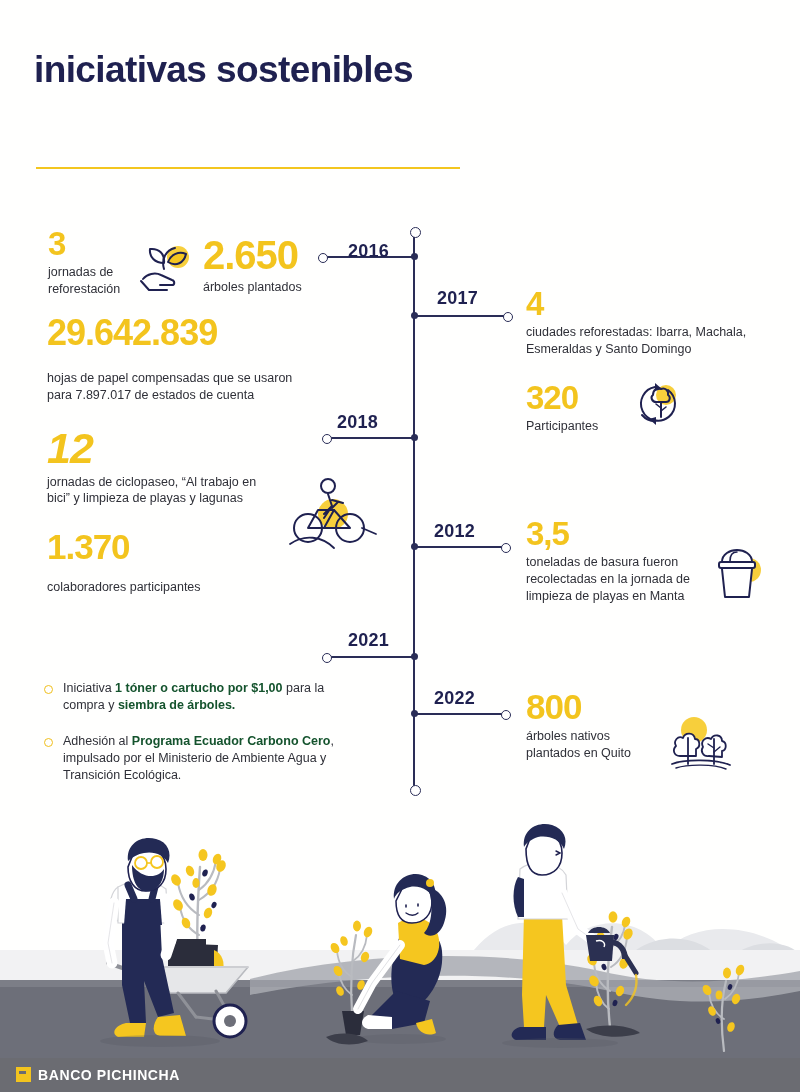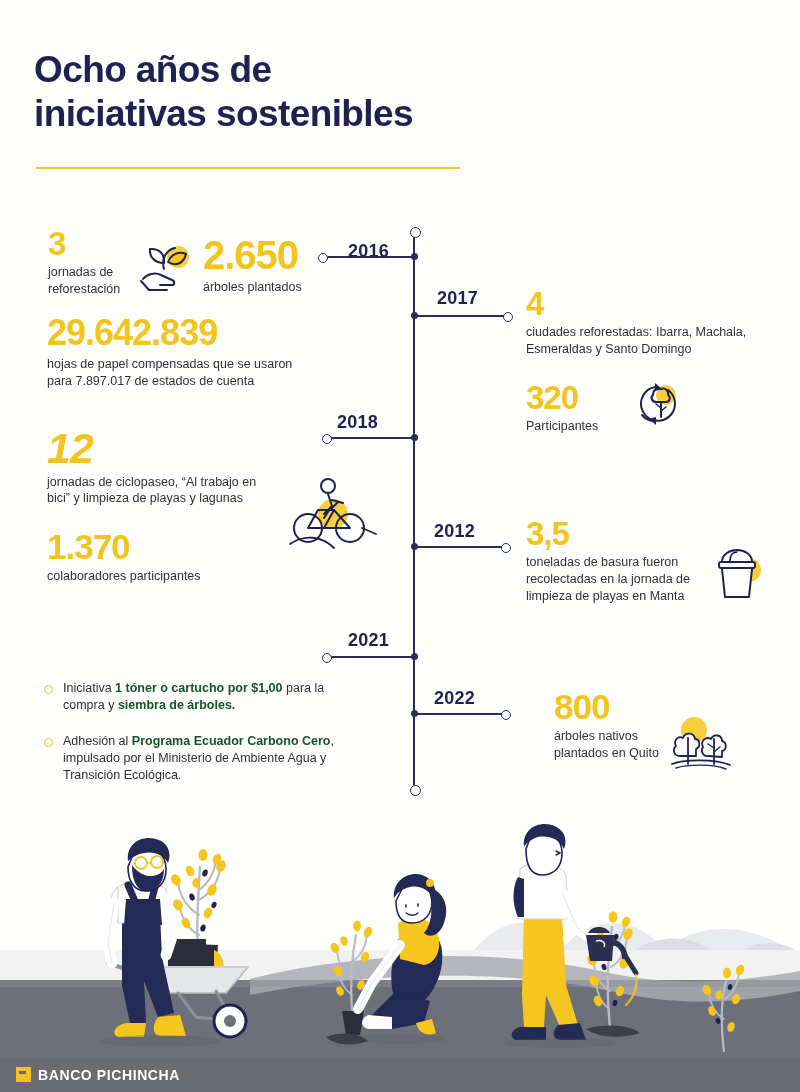--- a/index.html
+++ b/index.html
@@ -88,21 +88,20 @@
   
   .scene{position:absolute;left:0;top:795px;width:800px;height:263px;}
   svg{display:block;}
 </style>
 </head>
 <body>
 
 <div class="page">
 
   <div class="title">
-    <div>Ocho años de</div>
     <div>iniciativas sostenibles</div>
   </div>
   <div class="title-rule"></div>
 
   <div class="tl-line"></div>
   <div class="tl-cap top"></div>
   <div class="tl-cap bottom"></div>
 
   <div class="branch" style="left:322px;top:256px;width:92px;"></div>
   <div class="dot-solid" style="top:253px;"></div>
@@ -153,21 +152,21 @@
     </svg>
   </div>
 
   <div class="blk" style="left:203px;top:236px;width:120px;">
     <div class="big" style="font-size:40px;">2.650</div>
     <div class="cap" style="margin-top:5px;">árboles plantados</div>
   </div>
 
   <div class="blk" style="left:47px;top:316px;width:300px;">
     <div class="big" style="font-size:36px;">29.642.839</div>
-    <div class="cap" style="margin-top:6px;">
+    <div class="cap" style="margin-top:20px;">
       <div>hojas de papel compensadas que se usaron</div>
       <div>para 7.897.017 de estados de cuenta</div>
     </div>
   </div>
 
   <div class="blk" style="left:526px;top:288px;width:250px;">
     <div class="big" style="font-size:33px;">4</div>
     <div class="cap" style="margin-top:5px;">
       <div>ciudades reforestadas: Ibarra, Machala,</div>
       <div>Esmeraldas y Santo Domingo</div>
@@ -210,21 +209,21 @@
       <path d="M44 38 L50 32" stroke="#1f2150" stroke-width="2" stroke-linecap="round"></path>
       <circle cx="40" cy="16" r="7" fill="none" stroke="#1f2150" stroke-width="2"></circle>
       <path d="M40 24 L44 36 L36 48 M44 30 L55 33 M44 36 L36 44" stroke="#1f2150" stroke-width="2" fill="none" stroke-linecap="round" stroke-linejoin="round"></path>
       <path d="M2 74 C16 64 34 66 46 78" stroke="#1f2150" stroke-width="1.8" fill="none" stroke-linecap="round"></path>
       <path d="M74 58 L88 64" stroke="#1f2150" stroke-width="1.8" stroke-linecap="round"></path>
     </svg>
   </div>
 
   <div class="blk" style="left:47px;top:530px;width:250px;">
     <div class="big" style="font-size:35px;">1.370</div>
-    <div class="cap" style="margin-top:5px;">colaboradores participantes</div>
+    <div class="cap" style="margin-top:16px;">colaboradores participantes</div>
   </div>
 
   <div class="blk" style="left:526px;top:518px;width:190px;">
     <div class="big" style="font-size:33px;">3,5</div>
     <div class="cap" style="margin-top:5px;">
       <div>toneladas de basura fueron</div>
       <div>recolectadas en la jornada de</div>
       <div>limpieza de playas en Manta</div>
     </div>
   </div>
@@ -247,21 +246,21 @@
       </div>
     </div>
     <div class="bullet">
       <div class="marker"></div>
       <div class="txt">
         <span>Adhesión al </span><b>Programa Ecuador Carbono Cero</b><span>, impulsado por el Ministerio de Ambiente Agua y Transición Ecológica.</span>
       </div>
     </div>
   </div>
 
-  <div class="blk" style="left:526px;top:690px;width:160px;margin-left:28px;">
+  <div class="blk" style="left:526px;top:690px;width:160px;">
     <div class="big" style="font-size:35px;">800</div>
     <div class="cap" style="margin-top:5px;">
       <div>árboles nativos</div>
       <div>plantados en Quito</div>
     </div>
   </div>
 
   <div class="blk" style="left:664px;top:712px;">
     <svg width="76" height="62" viewBox="0 0 76 62">
       <circle cx="30" cy="18" r="13" fill="#f7cf3c"></circle>

